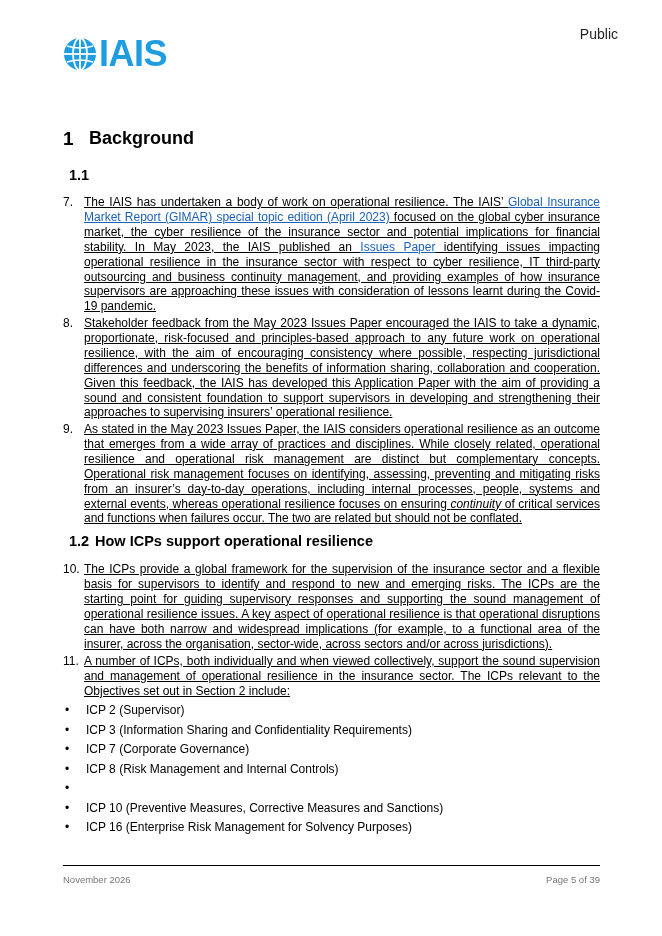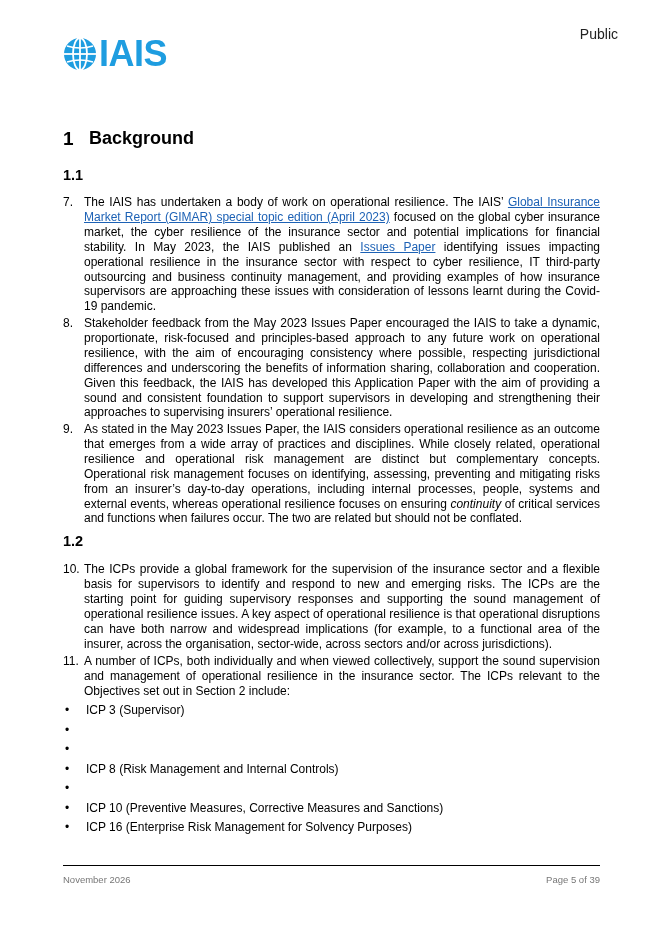--- a/index.html
+++ b/index.html
@@ -21,28 +21,28 @@
       font-size: 36px; color: #1e9de0; letter-spacing: -0.5px; line-height: 34px;
     }
     .h1 {
       position: absolute; left: 63px; top: 128px;
       font-size: 18px; font-weight: bold; display: flex;
     }
     .h1 .num { width: 26px; font-size: 19px; }
     .h2 {
       position: absolute; left: 63px; font-size: 14.5px; font-weight: bold; display: flex;
     }
-    .h2 .num { width: 32px; }
+    .h2 .num { width: 32px; text-align: center; }
     .para {
       position: absolute; left: 63px; width: 537px;
       font-size: 12px; line-height: 14.9px; text-align: justify;
       display: flex;
     }
     .para .pnum { width: 21px; flex: 0 0 21px; }
-    .para .ptext { flex: 1; }
+    .para .ptext { flex: 1; text-decoration: underline; }
     .para a { color: #1c61b5; text-decoration: underline; }
     .bullets {
       position: absolute; left: 63px; top: 703px; margin: 0; padding: 0; list-style: none;
       font-size: 12px;
     }
     .bullets li { height: 19.5px; display: flex; }
     .bullets .dot { width: 21px; flex: 0 0 21px; padding-left: 2px; }
     .footer-rule {
       position: absolute; left: 63px; top: 865px; width: 537px; height: 1px; background: #000;
     }
@@ -89,42 +89,45 @@
   <span class="ptext">Stakeholder feedback from the May 2023 Issues Paper encouraged the IAIS to take a dynamic, proportionate, risk-focused and principles-based approach to any future work on operational resilience, with the aim of encouraging consistency where possible, respecting jurisdictional differences and underscoring the benefits of information sharing, collaboration and cooperation. Given this feedback, the IAIS has developed this Application Paper with the aim of providing a sound and consistent foundation to support supervisors in developing and strengthening their approaches to supervising insurers’ operational resilience.</span>
 </div>
 
 <div class="para" style="top:422px">
   <span class="pnum">9.</span>
   <span class="ptext"><span>As stated in the May 2023 Issues Paper, the IAIS considers operational resilience as an outcome that emerges from a wide array of practices and disciplines. While closely related, operational resilience and operational risk management are distinct but complementary concepts. Operational risk management focuses on identifying, assessing, preventing and mitigating risks from an insurer’s day-to-day operations, including internal processes, people, systems and external events, whereas operational resilience focuses on ensuring </span><em>continuity</em><span> of critical services and functions when failures occur. The two are related but should not be conflated.</span></span>
 </div>
 
 <div class="h2" style="top:533px">
   <span class="num">1.2</span>
+  <span>How ICPs support operational resilience</span>
 </div>
 
 <div class="para" style="top:562px">
   <span class="pnum">10.</span>
   <span class="ptext">The ICPs provide a global framework for the supervision of the insurance sector and a flexible basis for supervisors to identify and respond to new and emerging risks. The ICPs are the starting point for guiding supervisory responses and supporting the sound management of operational resilience issues. A key aspect of operational resilience is that operational disruptions can have both narrow and widespread implications (for example, to a functional area of the insurer, across the organisation, sector-wide, across sectors and/or across jurisdictions).</span>
 </div>
 
 <div class="para" style="top:654px">
   <span class="pnum">11.</span>
   <span class="ptext">A number of ICPs, both individually and when viewed collectively, support the sound supervision and management of operational resilience in the insurance sector. The ICPs relevant to the Objectives set out in Section 2 include:</span>
 </div>
 
 <ul class="bullets">
   <li>
       <span class="dot">•</span>
-      <span>ICP 3 (Supervisor)</span>
+      <span>ICP 2 (Supervisor)</span>
     </li>
   <li>
       <span class="dot">•</span>
+      <span>ICP 3 (Information Sharing and Confidentiality Requirements)</span>
     </li>
   <li>
       <span class="dot">•</span>
+      <span>ICP 7 (Corporate Governance)</span>
     </li>
   <li>
       <span class="dot">•</span>
       <span>ICP 8 (Risk Management and Internal Controls)</span>
     </li>
   <li>
       <span class="dot">•</span>
     </li>
   <li>
       <span class="dot">•</span>

